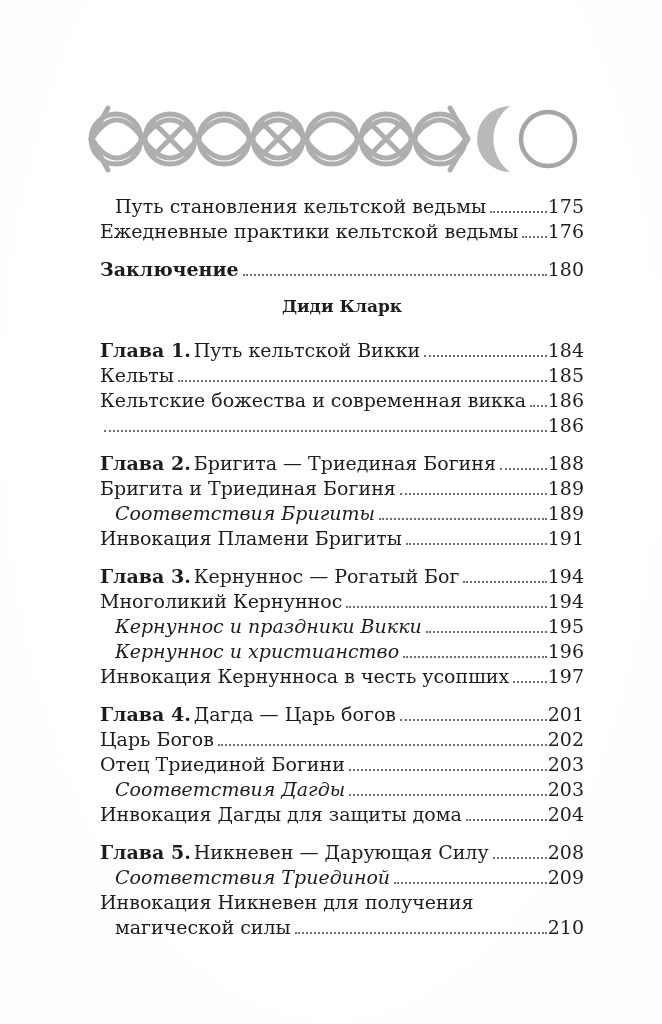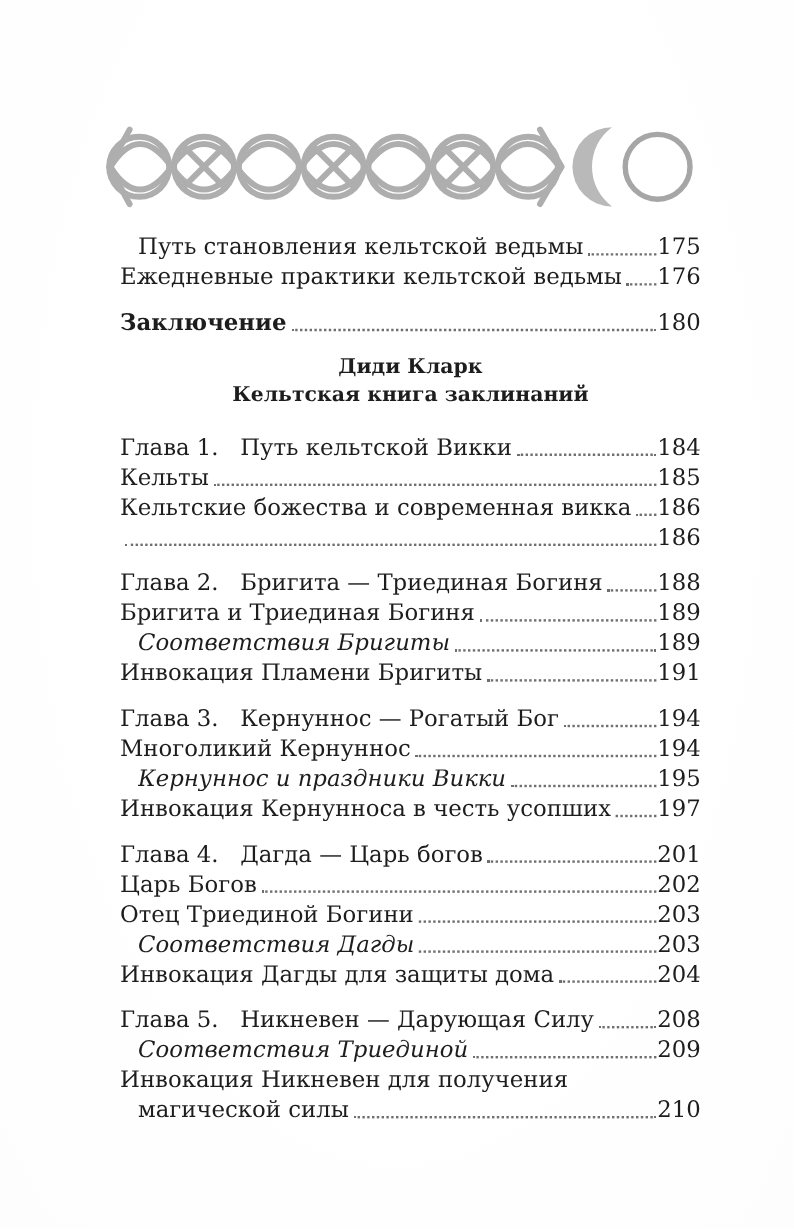--- a/index.html
+++ b/index.html
@@ -36,21 +36,21 @@
   .group{margin-bottom:13px;}
   .row{
     display:flex;
     align-items:flex-end;
     line-height:25px;
     white-space:nowrap;
   }
   .row.indent{padding-left:15px;}
   .row.italic .text{font-style:italic;}
   .row.bold .text{font-weight:bold;}
-  .prefix{font-weight:normal;margin-right:18px;}
+  .prefix{font-weight:bold;margin-right:3px;}
   .text{flex:0 1 auto;overflow:hidden;}
   .dots{
     flex:1 1 12px;
     min-width:12px;
     border-bottom:2px dotted var(--dot-color);
     margin:0 1px 6px 4px;
   }
   .pagenum{flex:0 0 auto;}
   .heading{
     text-align:center;
@@ -107,21 +107,20 @@
       </div>
       <div class="group">
         <div class="row bold">
           <span class="text">Заключение</span>
           <span class="dots"></span>
           <span class="pagenum">180</span>
         </div>
       </div>
       <div class="heading">
         <div>Диди Кларк</div>
-        <div>Кельтская книга заклинаний</div>
       </div>
       <div class="group">
         <div class="row">
           <span class="prefix">Глава 1.</span>
           <span class="text">Путь кельтской Викки</span>
           <span class="dots"></span>
           <span class="pagenum">184</span>
         </div>
         <div class="row">
           <span class="text">Кельты</span>
@@ -171,20 +170,25 @@
         <div class="row">
           <span class="text">Многоликий Кернуннос</span>
           <span class="dots"></span>
           <span class="pagenum">194</span>
         </div>
         <div class="row indent italic">
           <span class="text">Кернуннос и праздники Викки</span>
           <span class="dots"></span>
           <span class="pagenum">195</span>
         </div>
+        <div class="row indent italic">
+          <span class="text">Кернуннос и христианство</span>
+          <span class="dots"></span>
+          <span class="pagenum">196</span>
+        </div>
         <div class="row">
           <span class="text">Инвокация Кернунноса в честь усопших</span>
           <span class="dots"></span>
           <span class="pagenum">197</span>
         </div>
       </div>
       <div class="group">
         <div class="row">
           <span class="prefix">Глава 4.</span>
           <span class="text">Дагда — Царь богов</span>

